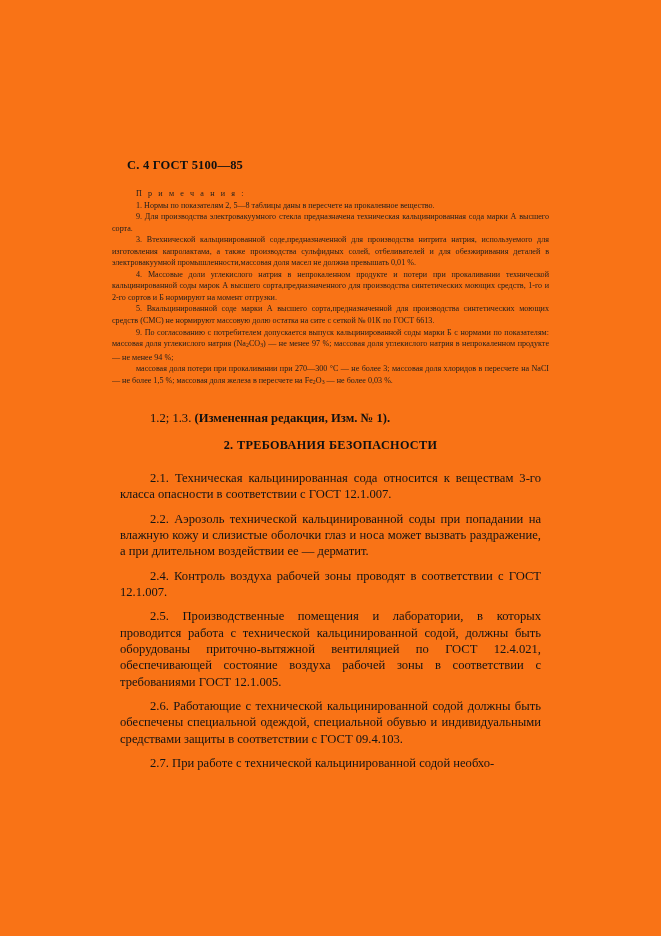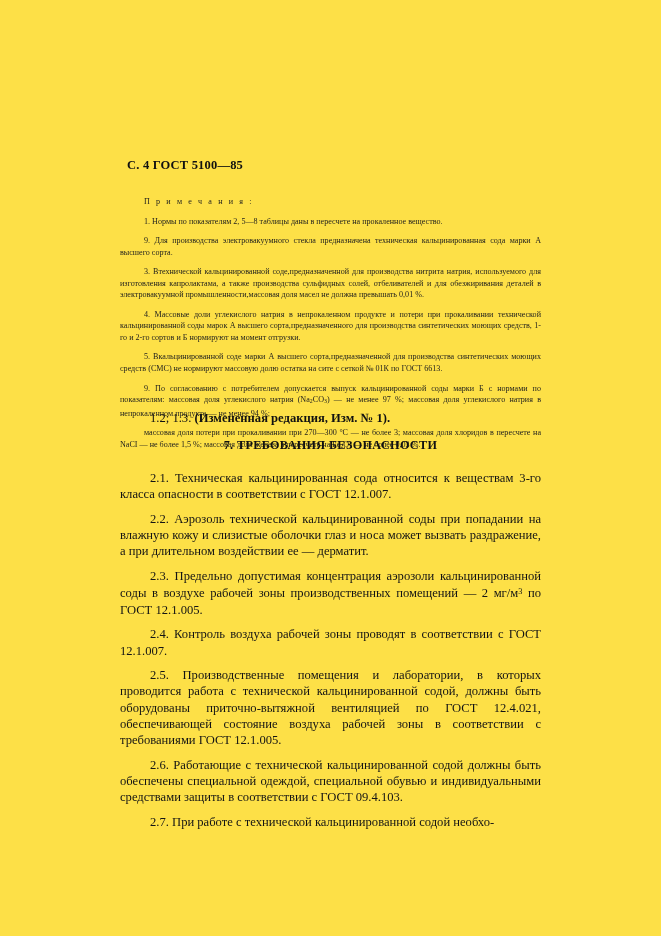--- a/index.html
+++ b/index.html
@@ -15,21 +15,21 @@
     color: #1a1a1a;
     overflow: hidden;
   }
 
   .page {
     position: absolute;
     left: 0;
     top: 0;
     width: 661px;
     height: 936px;
-    background: #fde047;
+    background: #f97316;
   }
 
   
   .running-head {
     position: absolute;
     left: 127px;
     top: 158px;
     font-size: 12.5px;
     font-weight: bold;
     letter-spacing: 0.2px;
@@ -42,21 +42,21 @@
     position: absolute;
     left: 112px;
     top: 188px;
     width: 437px;
     font-size: 8.1px;
     line-height: 11.55px;
     text-align: justify;
     color: #1d1d1d;
   }
   .notes p {
-    margin: 8px;
+    margin: 0;
     text-indent: 24px;
     text-align: justify;
     text-justify: inter-word;
   }
   .notes-title {
     text-indent: 24px;
     letter-spacing: 2.1px;
     margin: 0;
   }
 
@@ -120,25 +120,24 @@
     <p>9. Для производства электровакуумного стекла предназначена техническая кальцинированная сода марки А высшего сорта.</p>
     <p>3. Втехнической кальцинированной соде,предназначенной для производства нитрита натрия, используемого для изготовления капролактама, а также производства сульфидных солей, отбеливателей и для обезжиривания деталей в электровакуумной промышленности,массовая доля масел не должна превышать 0,01 %.</p>
     <p>4. Массовые доли углекислого натрия в непрокаленном продукте и потери при прокаливании технической кальцинированной соды марок А высшего сорта,предназначенного для производства синтетических моющих средств, 1-го и 2-го сортов и Б нормируют на момент отгрузки.</p>
     <p>5. Вкальцинированной соде марки А высшего сорта,предназначенной для производства синтетических моющих средств (СМС) не нормируют массовую долю остатка на сите с сеткой № 01К по ГОСТ 6613.</p>
     <p><span>9. По согласованию с потребителем допускается выпуск кальцинированной соды марки Б с нормами по показателям: массовая доля углекислого натрия (Na</span><sub>2</sub><span>CO</span><sub>3</sub><span>) — не менее 97 %; массовая доля углекислого натрия в непрокаленном продукте — не менее 94 %;</span></p>
     <p><span>массовая доля потери при прокаливании при 270—300 °C — не более 3; массовая доля хлоридов в пересчете на NaCI — не более 1,5 %; массовая доля железа в пересчете на Fe</span><sub>2</sub><span>O</span><sub>3</sub><span> — не более 0,03 %.</span></p>
   </div>
 
   <div class="amend-line"><span>1.2; 1.3. </span><b>(Измененная редакция, Изм. № 1).</b></div>
 
-  <div class="section-heading">7. ТРЕБОВАНИЯ БЕЗОПАСНОСТИ</div>
+  <div class="section-heading">2. ТРЕБОВАНИЯ БЕЗОПАСНОСТИ</div>
 
   <div class="body-text">
     <p>2.1. Техническая кальцинированная сода относится к веществам 3-го класса опасности в соответствии с ГОСТ 12.1.007.</p>
     <p>2.2. Аэрозоль технической кальцинированной соды при попадании на влажную кожу и слизистые оболочки глаз и носа может вызвать раздражение, а при длительном воздействии ее — дерматит.</p>
-    <p><span>2.3. Предельно допустимая концентрация аэрозоли кальцинированной соды в воздухе рабочей зоны производственных помещений — 2 мг/м</span><sup>3</sup><span> по ГОСТ 12.1.005.</span></p>
     <p>2.4. Контроль воздуха рабочей зоны проводят в соответствии с ГОСТ 12.1.007.</p>
     <p>2.5. Производственные помещения и лаборатории, в которых проводится работа с технической кальцинированной содой, должны быть оборудованы приточно-вытяжной вентиляцией по ГОСТ 12.4.021, обеспечивающей состояние воздуха рабочей зоны в соответствии с требованиями ГОСТ 12.1.005.</p>
     <p>2.6. Работающие с технической кальцинированной содой должны быть обеспечены специальной одеждой, специальной обувью и индивидуальными средствами защиты в соответствии с ГОСТ 09.4.103.</p>
     <p>2.7. При работе с технической кальцинированной содой необхо-</p>
   </div>
 
 </div>
 
 </body></html>

